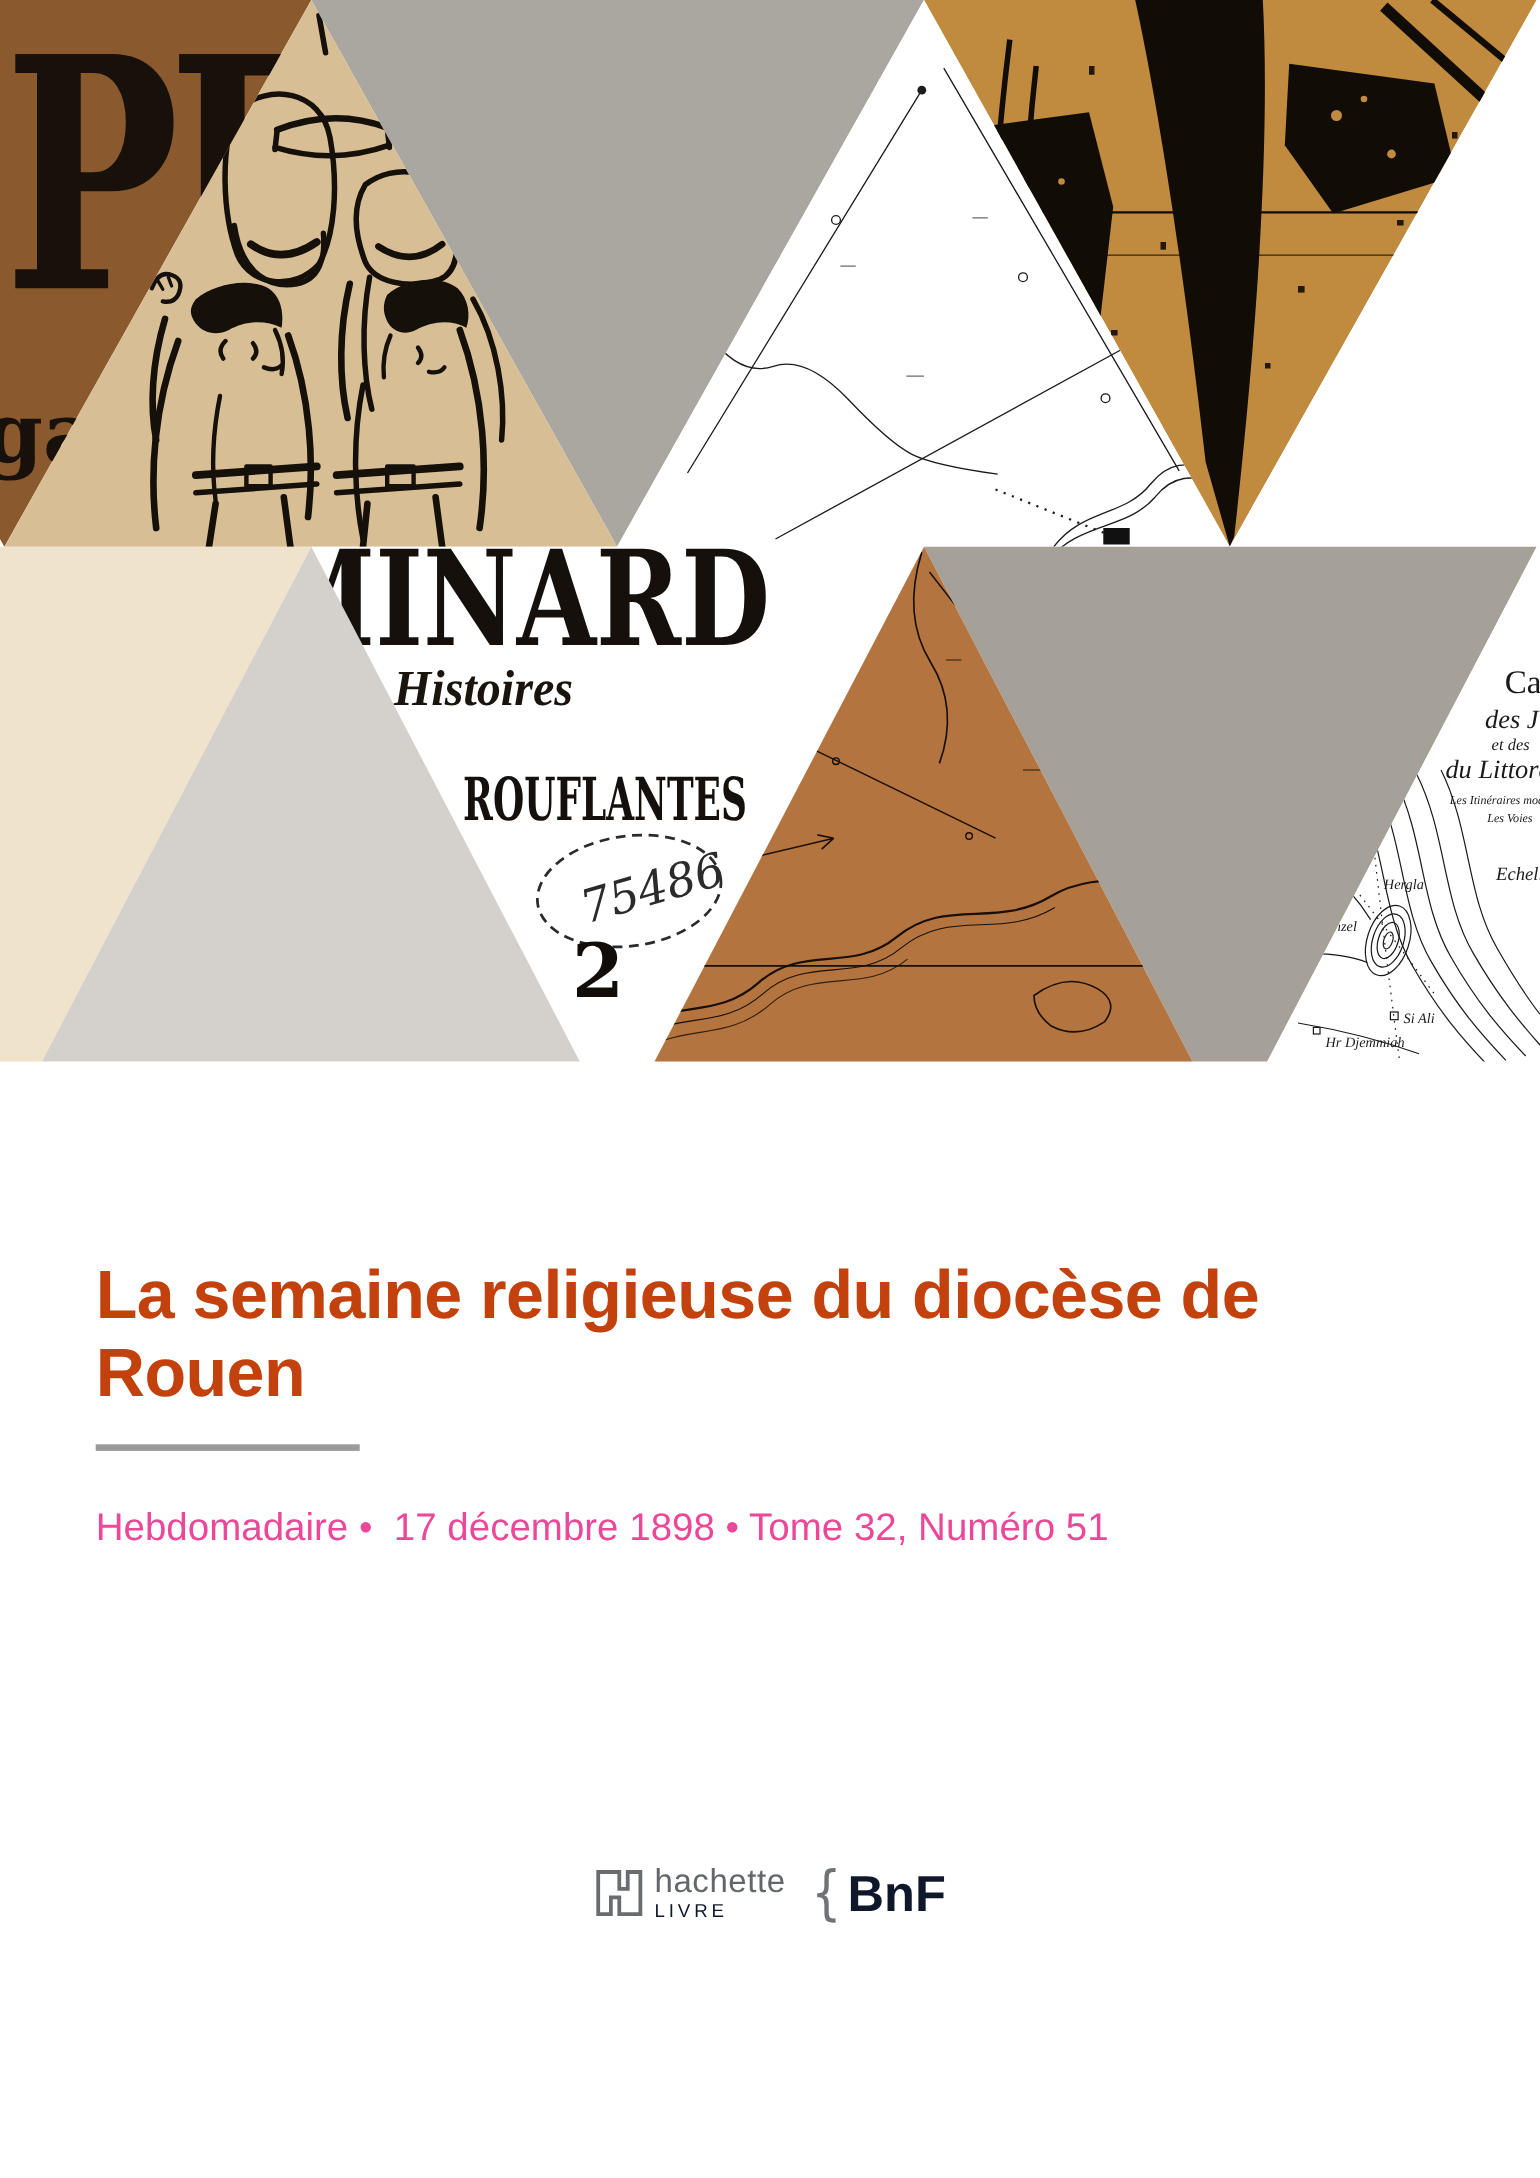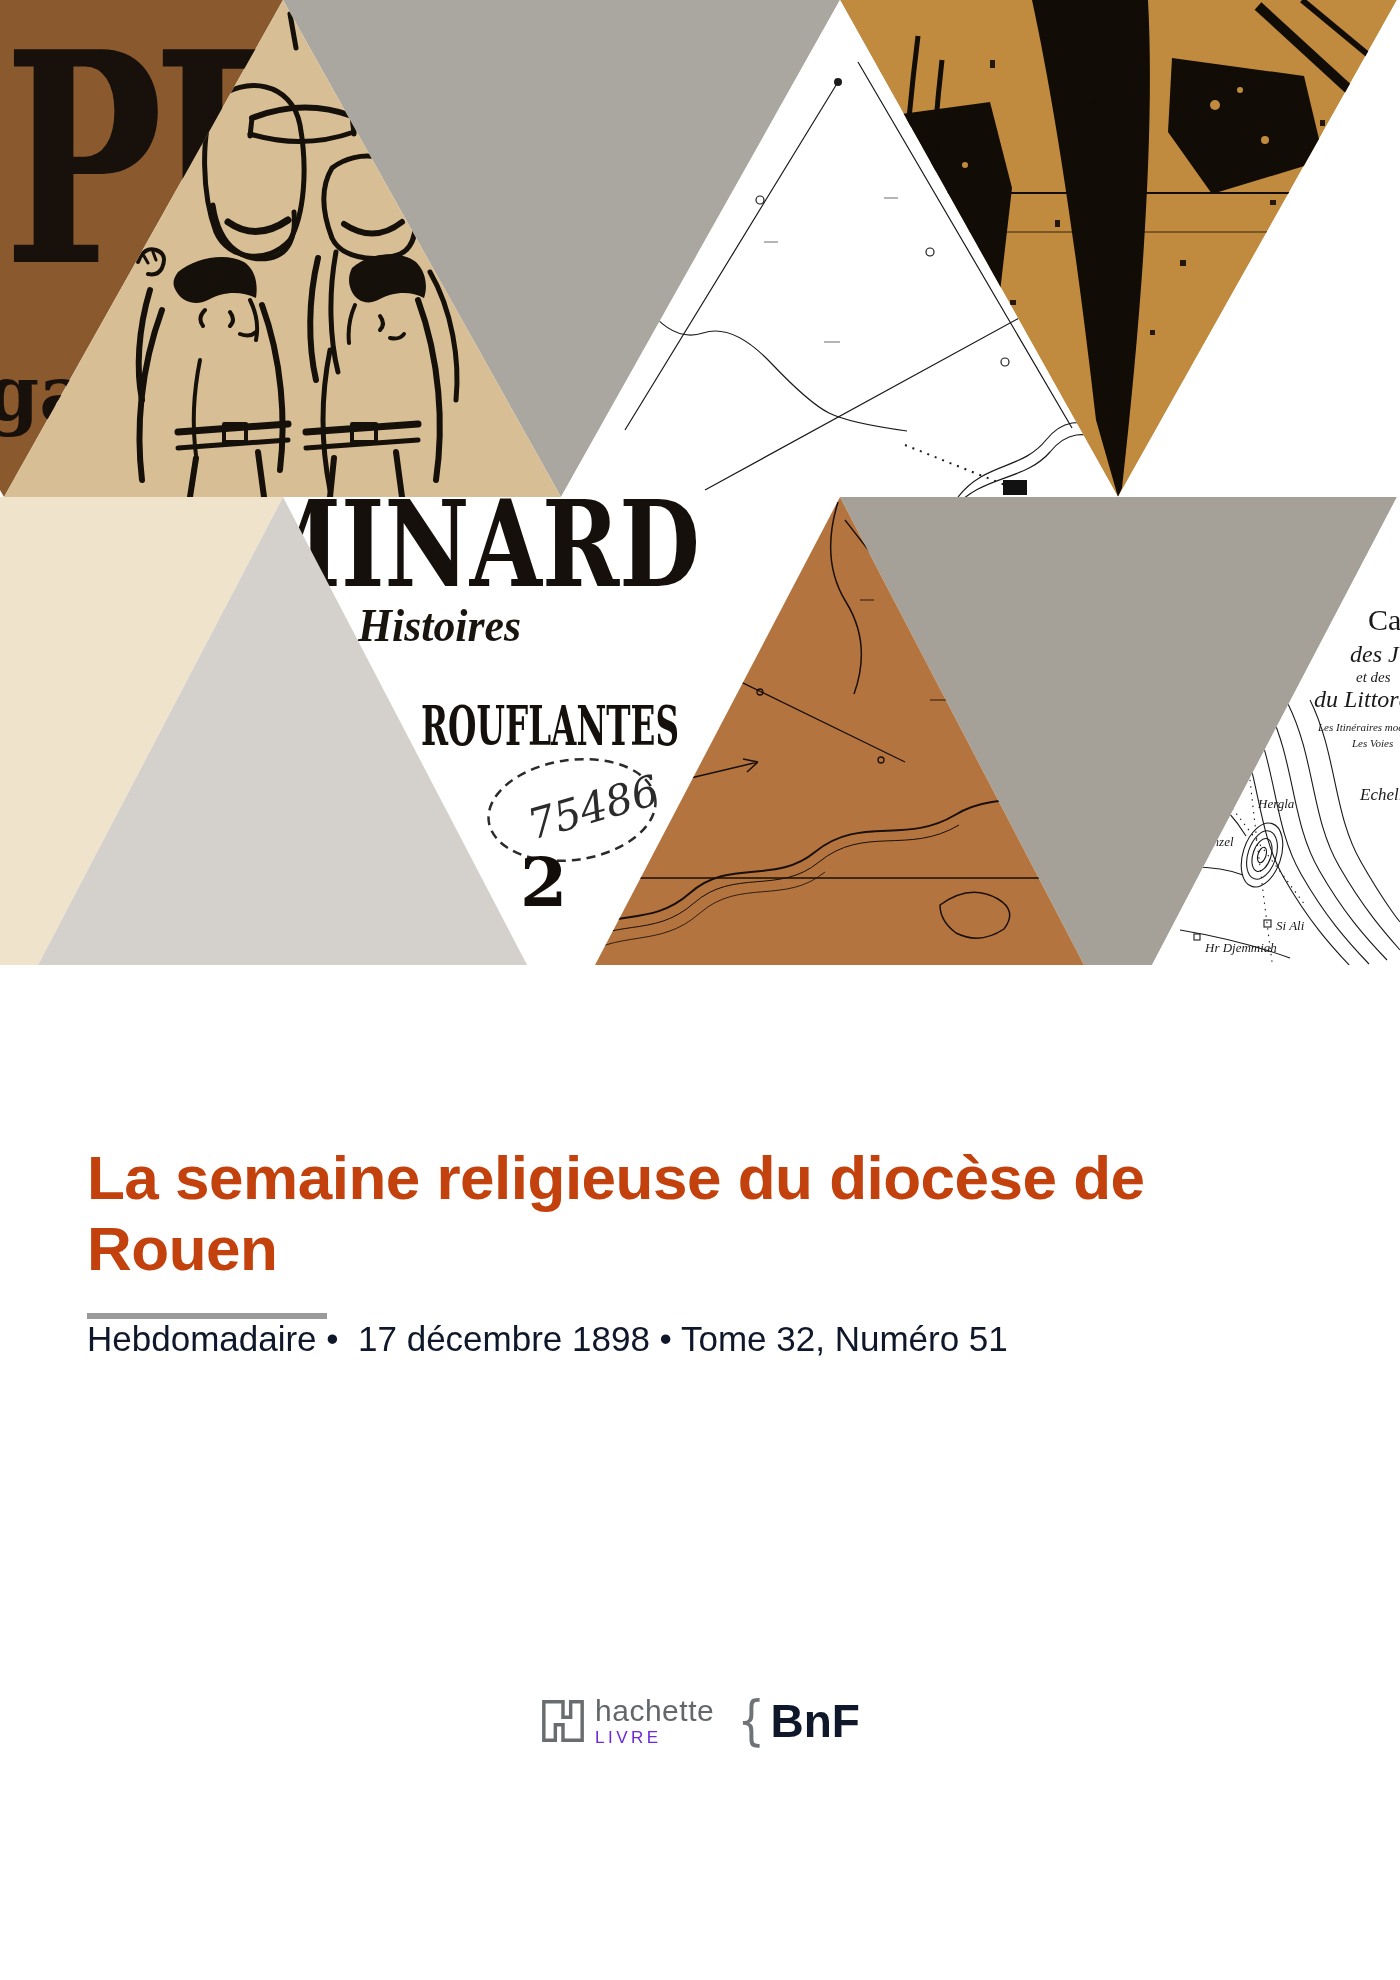--- a/index.html
+++ b/index.html
@@ -3,29 +3,29 @@
 <meta charset="utf-8">
 <style>
   html,body{margin:0;padding:0;background:#ffffff;}
   .page{position:relative;width:1400px;height:1980px;background:#ffffff;overflow:hidden;
         font-family:"Liberation Sans",sans-serif;}
   .collage{position:absolute;left:0;top:0;width:1400px;height:965px;display:block;}
   .masthead{position:absolute;left:87px;top:1142px;width:1250px;}
   .title{margin:0;font-size:62px;line-height:1.15;font-weight:700;letter-spacing:-0.5px;
          color:#c2410c;font-family:Liberation Sans, sans-serif;}
   .rule{width:240px;height:6px;background:#9a9a9a;margin-top:28px;}
-  .subtitle{font-size:35px;color:#0f172a;white-space:pre-wrap;
+  .subtitle{margin-top:50px;font-size:35px;color:#ec4899;white-space:pre-wrap;
             font-family:"Liberation Sans",sans-serif;}
   .publisher{position:absolute;top:1682px;left:0;width:1400px;display:flex;
              justify-content:center;align-items:center;}
   .pub-inner{display:flex;align-items:center;margin-top:12px;}
   .h-mark{width:46px;height:46px;flex:0 0 auto;}
   .h-col{display:flex;flex-direction:column;margin-left:9px;line-height:1;}
   .h-name{font-size:30px;color:#63676a;letter-spacing:0.5px;}
-  .h-livre{font-size:17px;color:#6d28d9;letter-spacing:3.5px;margin-top:3px;}
+  .h-livre{font-size:17px;color:#0f172a;letter-spacing:3.5px;margin-top:3px;}
   .brace{font-size:54px;line-height:1;color:#6f7276;margin-left:20px;font-weight:400;
          transform:scaleX(.8);font-family:"DejaVu Sans",sans-serif;}
   .bnf{font-size:46px;line-height:1;color:#0f172a;font-weight:700;margin-left:2px;}
   text{user-select:none;}
 </style>
 </head>
 <body>
 
 <div class="page">
 

